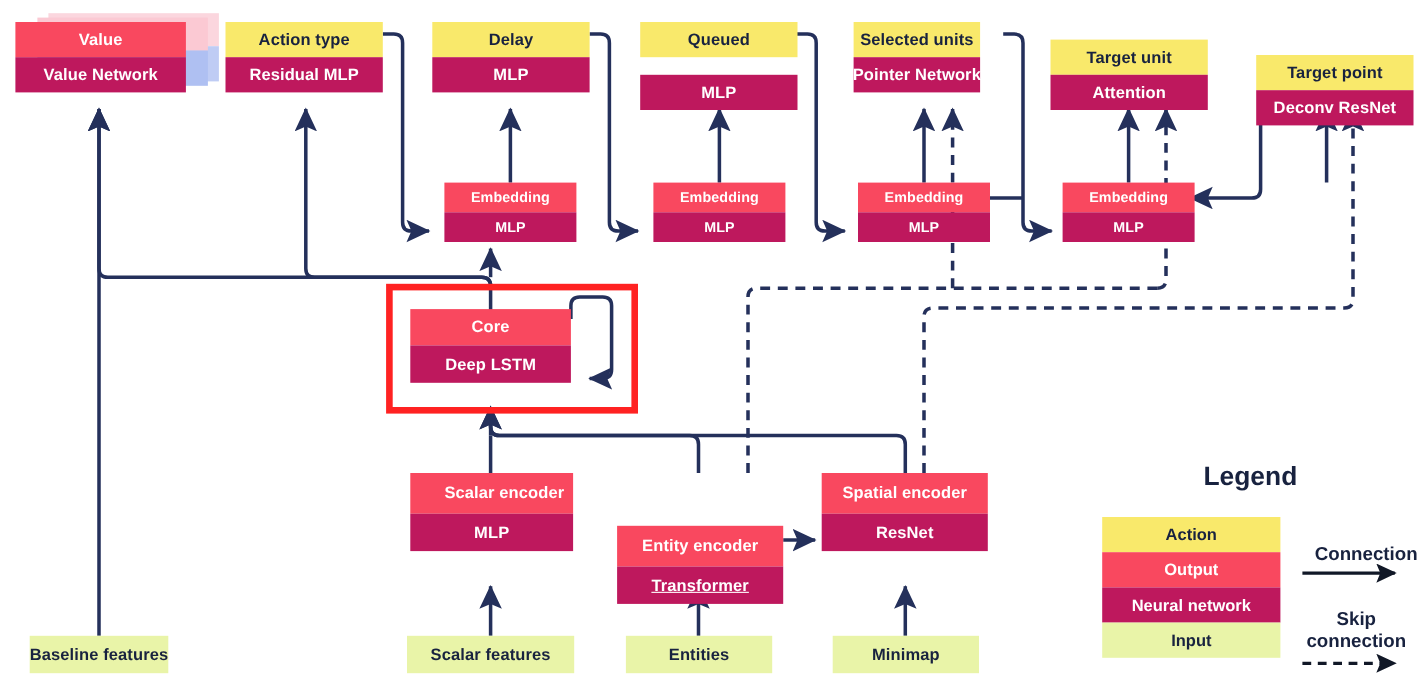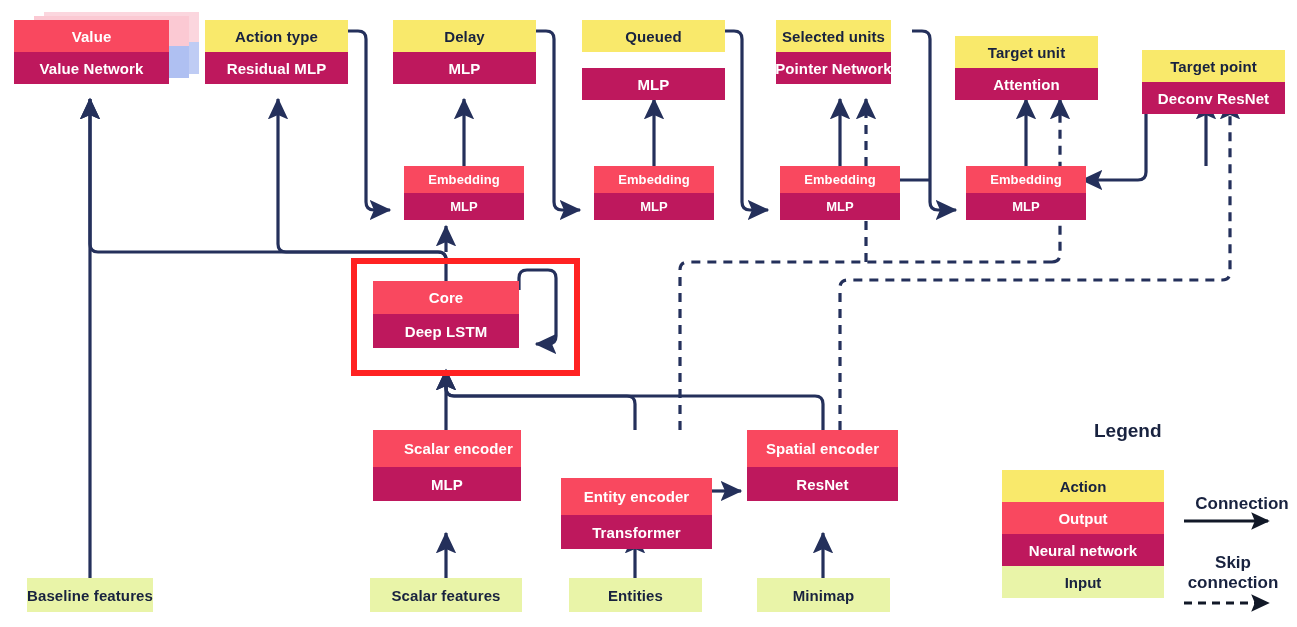--- a/index.html
+++ b/index.html
@@ -30,21 +30,21 @@
 
   
   .stack { position:absolute; }
   .stack i { position:absolute; display:block; }
 
   .hl-red {
     position:absolute; border:6px solid #FF2222; background:transparent;
   }
 
   .legend-title {
-    position:absolute; font-size:19px; font-weight:700; color:#18223f;
+    position:absolute; font-size:24px; font-weight:700; color:#18223f;
   }
   .legend-box { position:absolute; width:162px; }
   .legend-box .row { height:32px; font-size:15px; font-weight:700;
                      display:flex; align-items:center; justify-content:center; }
   .legend-lbl { position:absolute; font-size:17px; font-weight:700; color:#18223f;
                 text-align:center; line-height:20px; }
 </style>
 </head>
 <body>
 
@@ -175,21 +175,21 @@
     <div class="row r-output" style="height:33px;">Core</div>
     <div class="row r-net" style="height:34px;">Deep LSTM</div>
   </div>
 
   <div class="node" style="left:373px; top:430px; width:148px;">
     <div class="row r-output" style="height:37px;padding-left:23px;">Scalar encoder</div>
     <div class="row r-net" style="height:34px;">MLP</div>
   </div>
   <div class="node" style="left:561px; top:438px; width:151px;margin-top:40px;">
     <div class="row r-output" style="height:37px;">Entity encoder</div>
-    <div class="row r-net" style="height:34px;">Transformer</div>
+    <div class="row r-net" style="height:34px;text-decoration:underline;">Transformer</div>
   </div>
   <div class="node" style="left:747px; top:430px; width:151px;">
     <div class="row r-output" style="height:37px;">Spatial encoder</div>
     <div class="row r-net" style="height:34px;">ResNet</div>
   </div>
 
   <div class="node inputbox" style="left:14px; top:578px; width:152px;align-items:center;">
     <div class="row r-input">Baseline features</div>
   </div>
   <div class="node inputbox" style="left:370px; top:578px; width:152px;">

